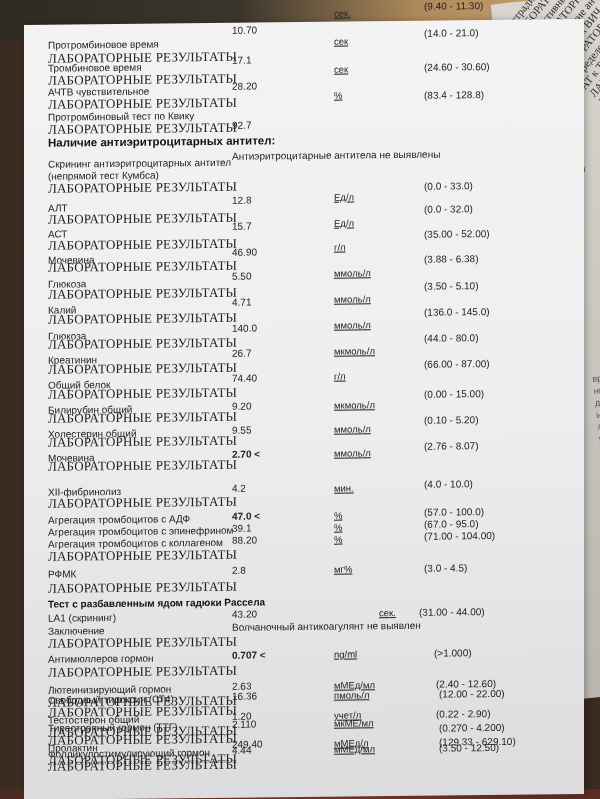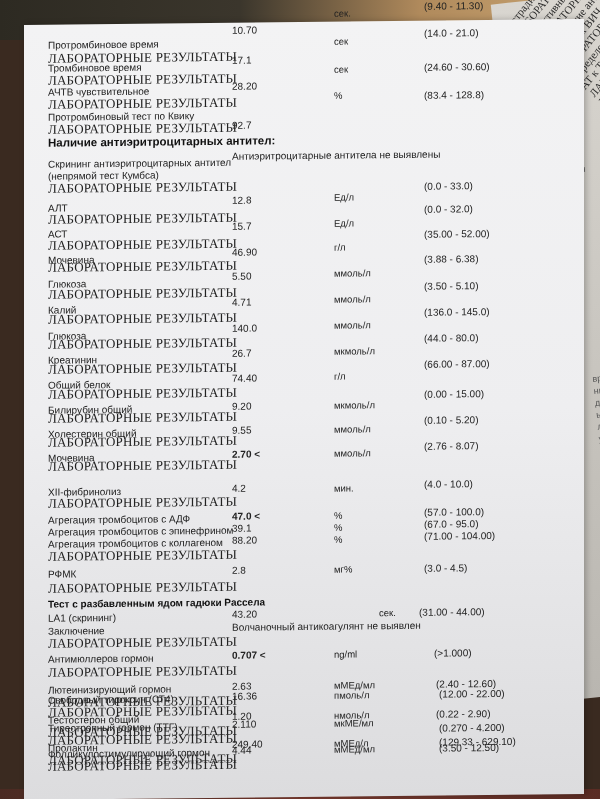--- a/index.html
+++ b/index.html
@@ -34,21 +34,21 @@
     position:absolute; left:24px; top:22px; width:560px; height:775px;
     background:linear-gradient(180deg,#f3f3f4 0%,#eeeef0 50%,#dcdcde 100%);
     transform:skewY(-0.6deg);
     box-shadow: 2px 0 6px rgba(0,0,0,0.25);
   }
   .content { position:absolute; left:0; top:0; width:100%; }
   .row { position:absolute; left:0; width:100%; height:14px; }
   .name { position:absolute; left:24px; font-size:10px; color:#222; white-space:nowrap; }
   .val  { position:absolute; left:208px; font-size:10px; color:#222; white-space:nowrap; }
   .val.low { font-weight:bold; }
-  .unit { position:absolute; left:310px; font-size:9.5px; color:#222; white-space:nowrap; }
+  .unit { position:absolute; left:310px; font-size:9.5px; color:#222; white-space:nowrap;text-decoration:underline; }
   .ref  { position:absolute; left:400px; font-size:10px; color:#222; white-space:nowrap; }
   .lab  { position:absolute; left:24px; font-family:"Liberation Serif", serif; font-size:13px; color:#222; letter-spacing:0.2px; white-space:nowrap; }
   .section { position:absolute; left:24px; font-weight:bold; font-size:11.5px; color:#111; white-space:nowrap; }
   .section.small { font-size:10px; }
   .wide { position:absolute; left:208px; font-size:10px; color:#222; white-space:nowrap; }
 </style>
 </head>
 <body>
 
 <div class="bg-top"></div>
@@ -271,21 +271,21 @@
       <span class="name" style="top:2px">Лютеинизирующий гормон</span>
       <span class="val" style="top:0px">2.63</span>
       <span class="unit" style="top:0px">мМЕд/мл</span>
       <span class="ref" style="left:412px;top:0px">(2.40 - 12.60)</span>
     </div>
     <span class="lab" style="top:670px">ЛАБОРАТОРНЫЕ РЕЗУЛЬТАТЫ</span>
 
     <div class="row" style="top:688px">
       <span class="name" style="top:2px">Тестостерон общий</span>
       <span class="val" style="top:0px">1.20</span>
-      <span class="unit" style="top:0px">нмоль/л</span>
+      <span class="unit" style="top:0px">учет/л</span>
       <span class="ref" style="left:412px;top:0px">(0.22 - 2.90)</span>
     </div>
     <span class="lab" style="top:700px">ЛАБОРАТОРНЫЕ РЕЗУЛЬТАТЫ</span>
 
     <div class="row" style="top:716px">
       <span class="name" style="top:2px">Пролактин</span>
       <span class="val" style="top:0px">249.40</span>
       <span class="unit" style="top:0px">мМЕд/л</span>
       <span class="ref" style="left:415px;top:0px">(129.33 - 629.10)</span>
     </div>

